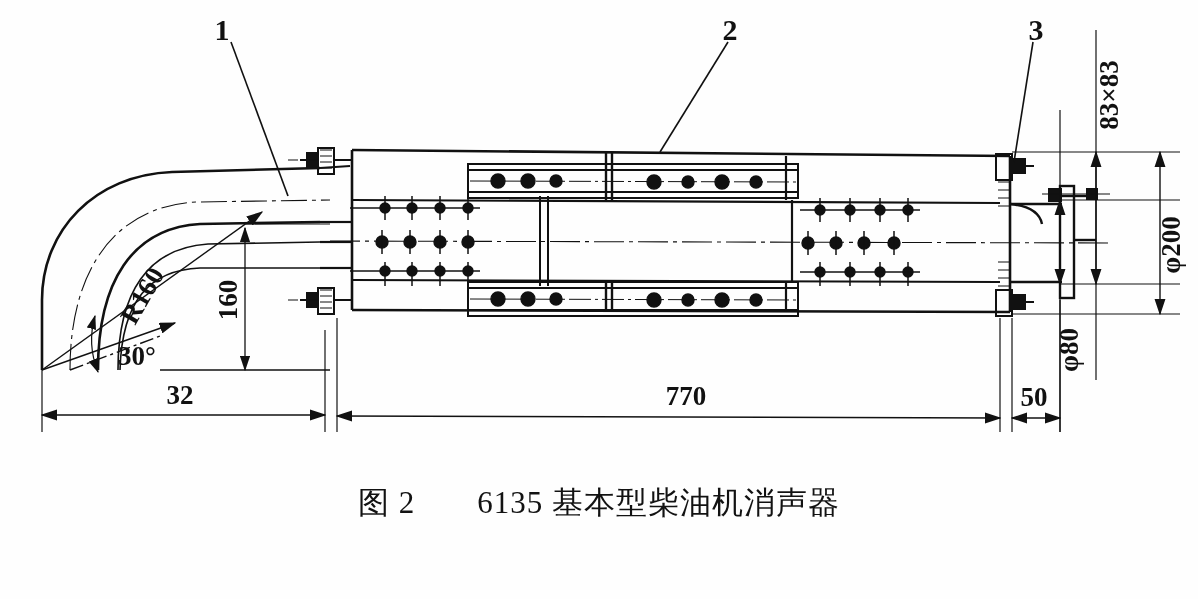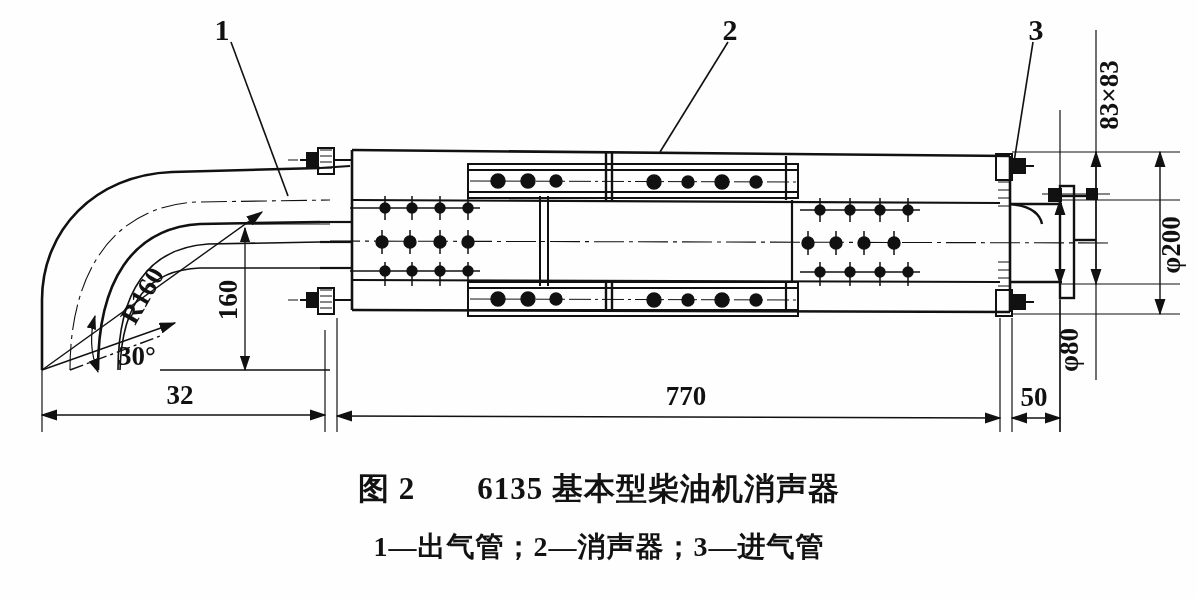--- a/index.html
+++ b/index.html
@@ -1,20 +1,20 @@
 <!DOCTYPE html>
 <html><head>
 <meta charset="utf-8">
 <style>
   html,body{margin:0;padding:0;background:#fff;}
   body{width:1198px;height:599px;font-family:"Liberation Serif",serif;}
   #stage{position:relative;width:1198px;height:599px;background:#fefefe;overflow:hidden;}
   svg{position:absolute;left:0;top:0;}
   .cap{position:absolute;width:100%;text-align:center;color:#121212;}
-  .cap1{top:468px;font-size:31px;letter-spacing:1px;font-weight:700;}
+  .cap1{top:482px;font-size:31px;letter-spacing:1px;font-weight:400;}
   .cap2{top:528px;font-size:28px;letter-spacing:1px;font-weight:700;}
   .figno{display:inline-block;margin-right:62px;}
   .dim{font-family:"Liberation Serif",serif;font-weight:700;fill:#111;}
 </style>
 </head>
 <body>
 
 <div id="stage">
 
 <svg width="1198" height="599" viewBox="0 0 1198 599">
@@ -304,15 +304,14 @@
     <line x1="350" y1="208" x2="480" y2="208"></line>
     <line x1="350" y1="271" x2="480" y2="271"></line>
     <line x1="800" y1="210" x2="920" y2="210"></line>
     <line x1="800" y1="272" x2="920" y2="272"></line>
   </g>
 </svg>
 
 <div class="cap cap1">
   <span class="figno">图 2</span><span>6135 基本型柴油机消声器</span>
 </div>
-<div class="cap cap2">1—出气管；2—消声器；3—进气管</div>
 
 </div>
 
 </body></html>

